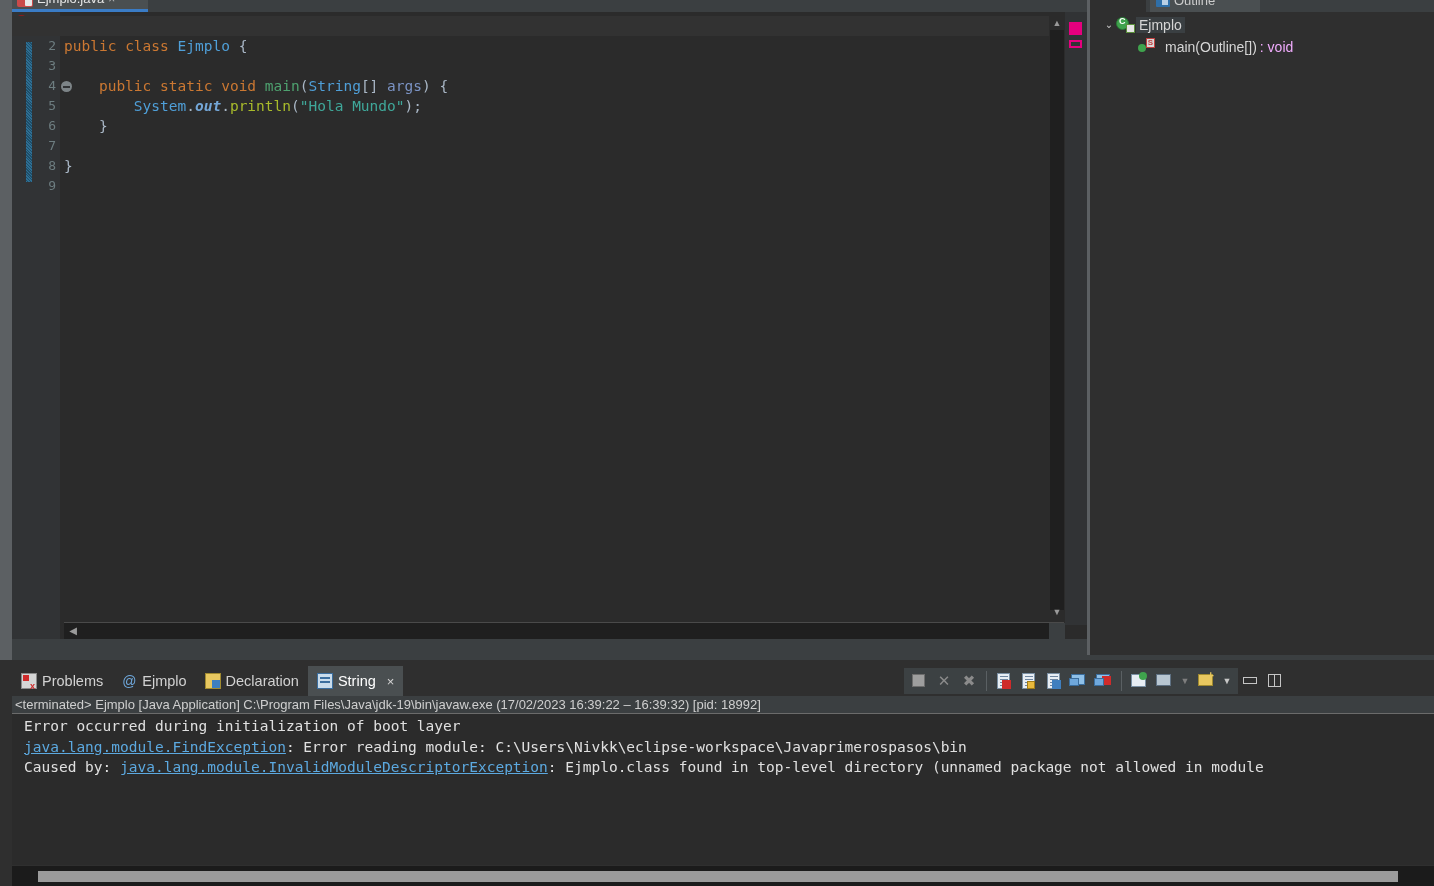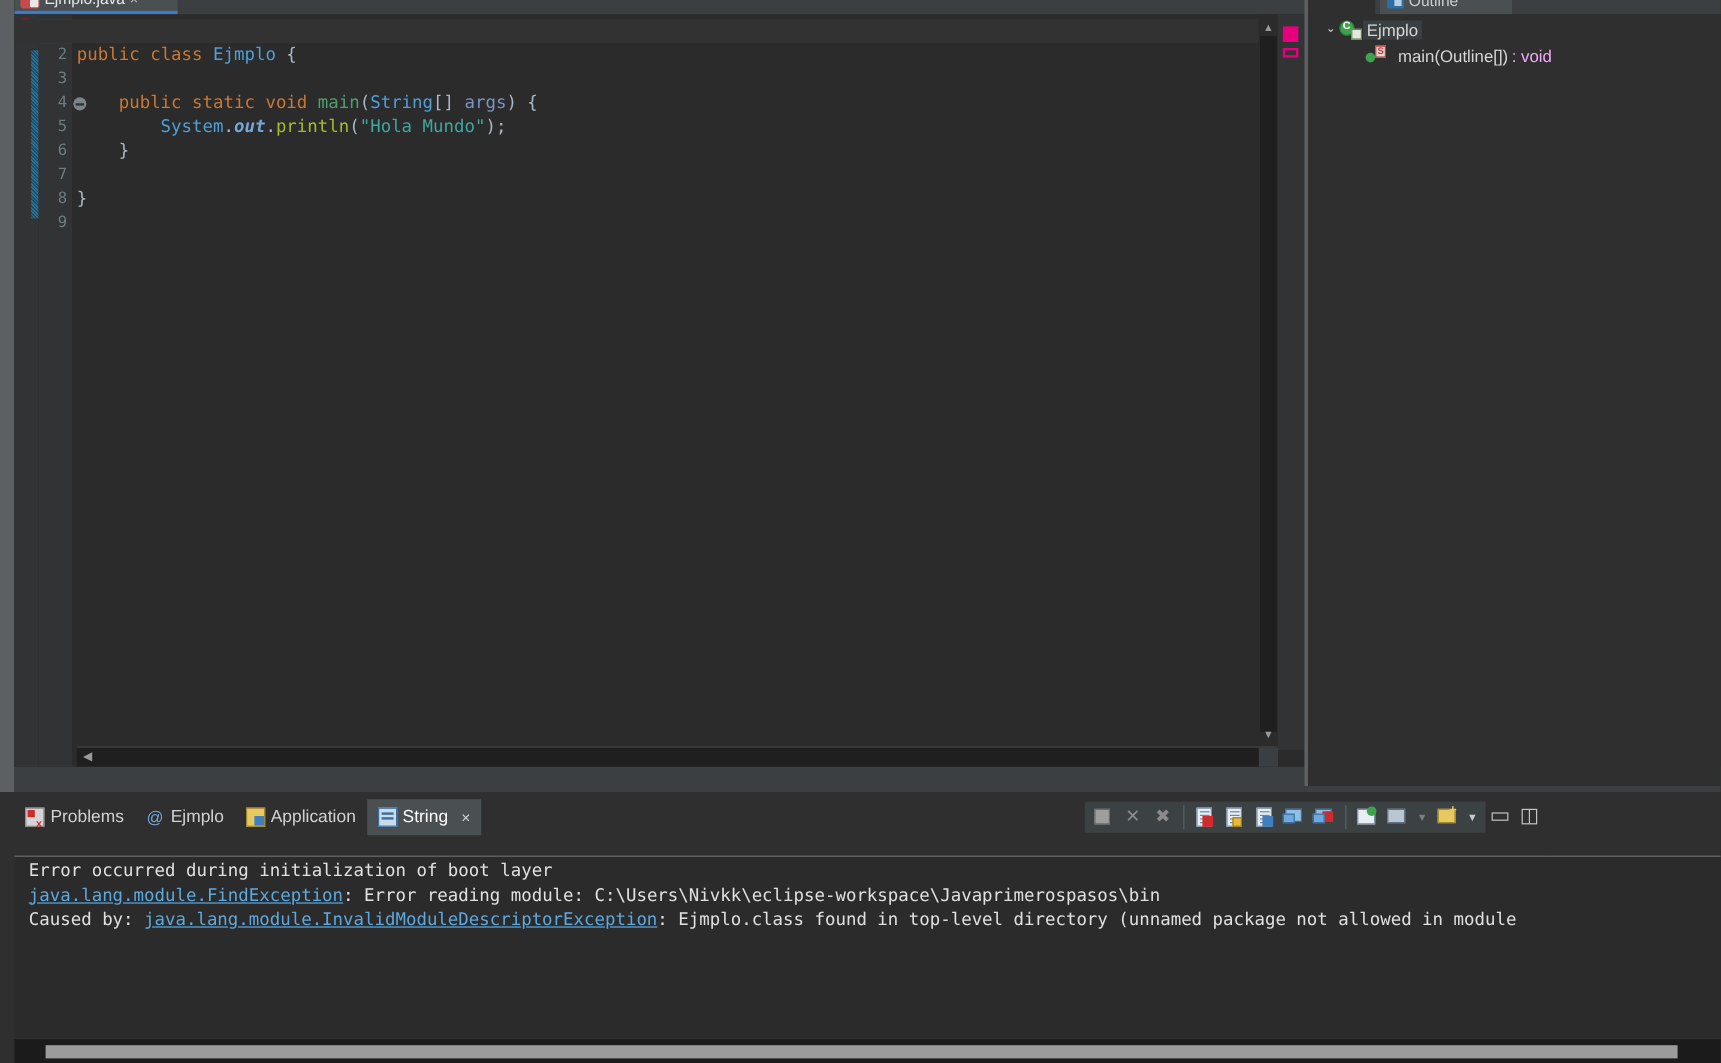--- a/index.html
+++ b/index.html
@@ -715,21 +715,21 @@
     <div class="view-tab">
       <span class="ic ic-problems"></span>
       <span>Problems</span>
     </div>
     <div class="view-tab">
       <span class="ic ic-javadoc">@</span>
       <span>Ejmplo</span>
     </div>
     <div class="view-tab">
       <span class="ic ic-decl"></span>
-      <span>Application</span>
+      <span>Declaration</span>
     </div>
     <div class="view-tab active">
       <span class="ic ic-console"></span>
       <span>String</span>
       <span class="tab-x">×</span>
     </div>
   </div>
 
   <div id="console-toolbar">
     <div class="tb-group">
@@ -789,19 +789,20 @@
         </span>
     </div>
     <span class="tb-btn">
         <span class="glyph-min"></span>
       </span>
     <span class="tb-btn">
         <span class="glyph-max"></span>
       </span>
   </div>
 
+  <div id="console-header">&lt;terminated&gt; Ejmplo [Java Application] C:\Program Files\Java\jdk-19\bin\javaw.exe  (17/02/2023 16:39:22 – 16:39:32) [pid: 18992]</div>
 
   <div id="console-output"><div><span>Error occurred during initialization of boot layer</span></div><div><span class="link">java.lang.module.FindException</span><span>: Error reading module: C:\Users\Nivkk\eclipse-workspace\Javaprimerospasos\bin</span></div><div><span>Caused by: </span><span class="link">java.lang.module.InvalidModuleDescriptorException</span><span>: Ejmplo.class found in top-level directory (unnamed package not allowed in module</span></div></div>
 
   <div id="console-hscroll">
     <div class="thumb"></div>
   </div>
 </div>
 
 </body></html>

